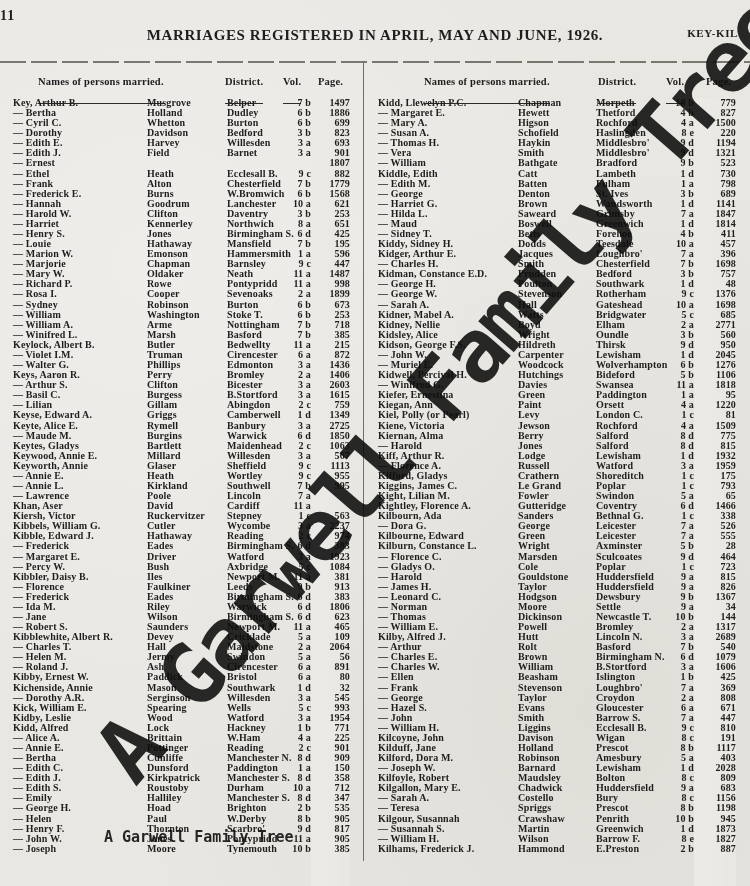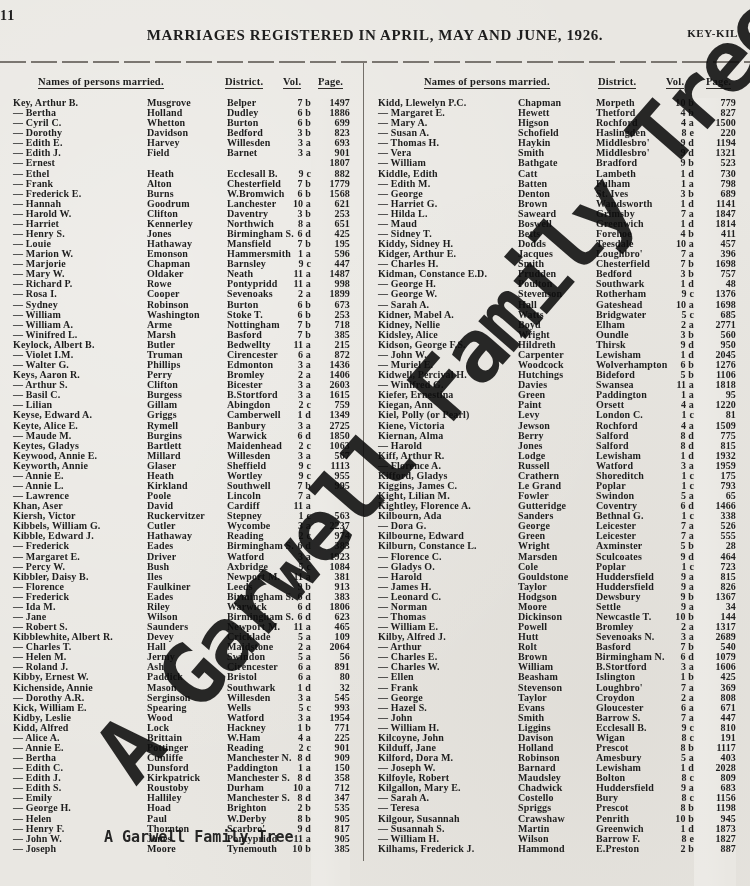--- a/index.html
+++ b/index.html
@@ -14,21 +14,21 @@
   }
   .pageno{position:absolute; top:8px; left:0; width:750px; text-align:left;
     font-size:14px; font-weight:700; letter-spacing:1px;}
   .title{position:absolute; top:27px; left:0; width:750px; text-align:center;
     font-size:15px; font-weight:700; letter-spacing:.6px;}
   .keyrange{position:absolute; top:27px; right:12px; font-size:11px; font-weight:700; letter-spacing:.6px;}
   .toprule{position:absolute; top:61px; left:0; width:750px; height:2px; opacity:.75;
     background:repeating-linear-gradient(90deg,#55504a 0 26px, rgba(0,0,0,0) 26px 31px);}
   .vdivider{position:absolute; left:363px; top:63px; width:1px; height:798px; background:#55504a; opacity:.8;}
   .hdr{position:absolute; top:76px; font-size:10.5px; font-weight:700; letter-spacing:.2px;
-    border-bottom:1.2px solid #2e2b28; padding-bottom:1px; white-space:nowrap;}
+    border-bottom:1.2px solid #2e2b28; padding-bottom:16px; white-space:nowrap;}
   .rows{position:absolute; top:98px; font-size:10px; font-weight:700; letter-spacing:.15px;}
   .rows .row{display:flex; height:10.08px; line-height:10.08px; padding-left:13px; white-space:nowrap;}
   .c{flex:0 0 auto; overflow:visible;}
   #left-rows{left:0; width:366px;}
   #right-rows{left:365px; width:385px;}
   #left-rows .name{width:134px} #left-rows .surname{width:80px} #left-rows .district{width:61px}
   #left-rows .vol{width:23px; text-align:right} #left-rows .page{width:39px; text-align:right}
   #right-rows .name{width:140px} #right-rows .surname{width:78px} #right-rows .district{width:70px}
   #right-rows .vol{width:28px; text-align:right} #right-rows .page{width:42px; text-align:right}
   .wm-url{position:absolute; left:110px; top:150px; font-family:"DejaVu Sans Mono", monospace;
@@ -956,21 +956,21 @@
       <div class="row">
         <span class="c name">— William E.</span>
         <span class="c surname">Powell</span>
         <span class="c district">Bromley</span>
         <span class="c vol">2 a</span>
         <span class="c page">1317</span>
       </div>
       <div class="row">
         <span class="c name">Kilby, Alfred J.</span>
         <span class="c surname">Hutt</span>
-        <span class="c district">Sevenoaks N.</span>
+        <span class="c district">Lincoln N.</span>
         <span class="c vol">3 a</span>
         <span class="c page">2689</span>
       </div>
       <div class="row">
         <span class="c name">— Arthur</span>
         <span class="c surname">Rolt</span>
         <span class="c district">Basford</span>
         <span class="c vol">7 b</span>
         <span class="c page">540</span>
       </div>

